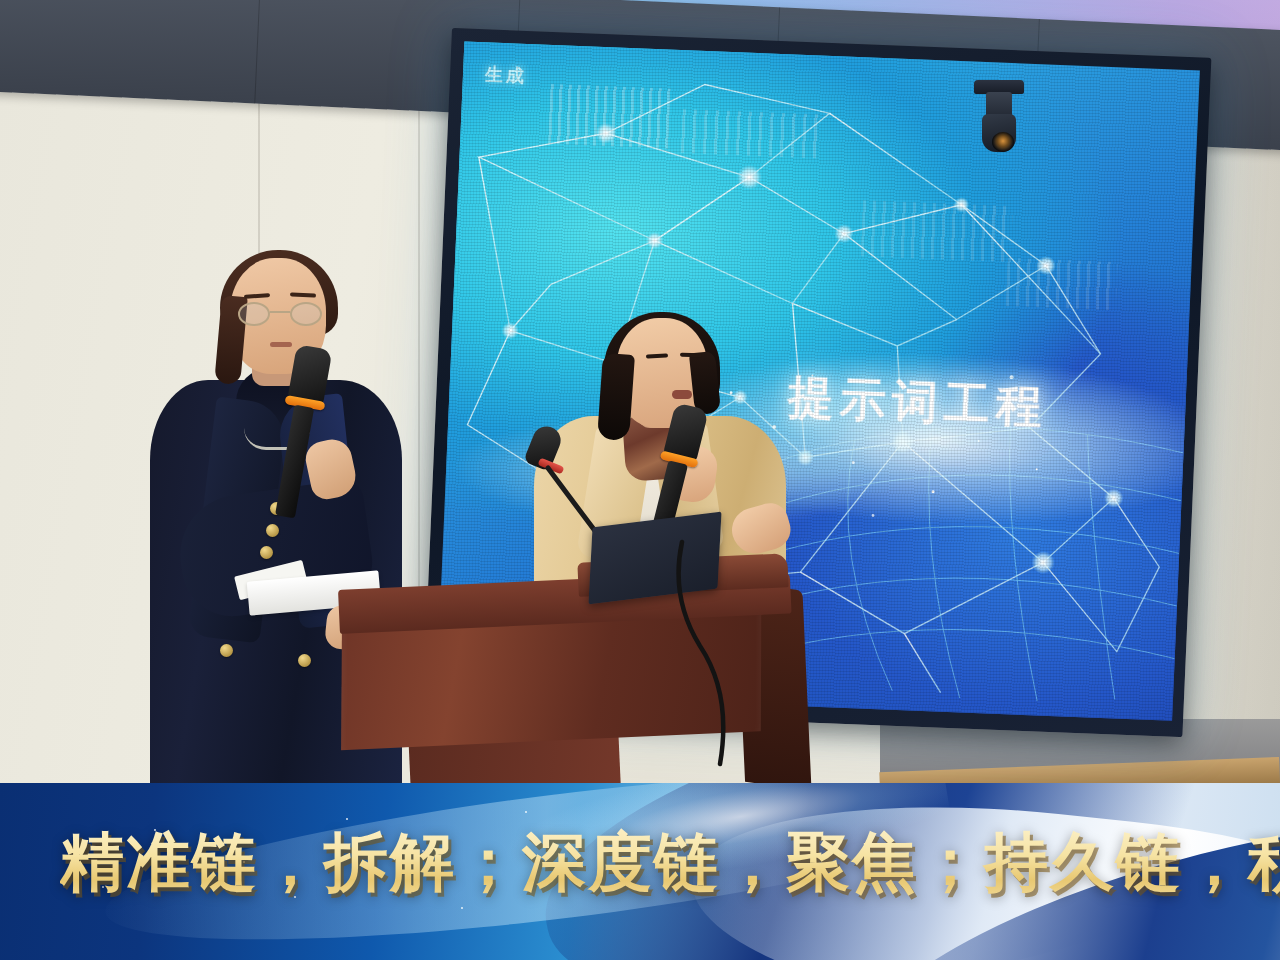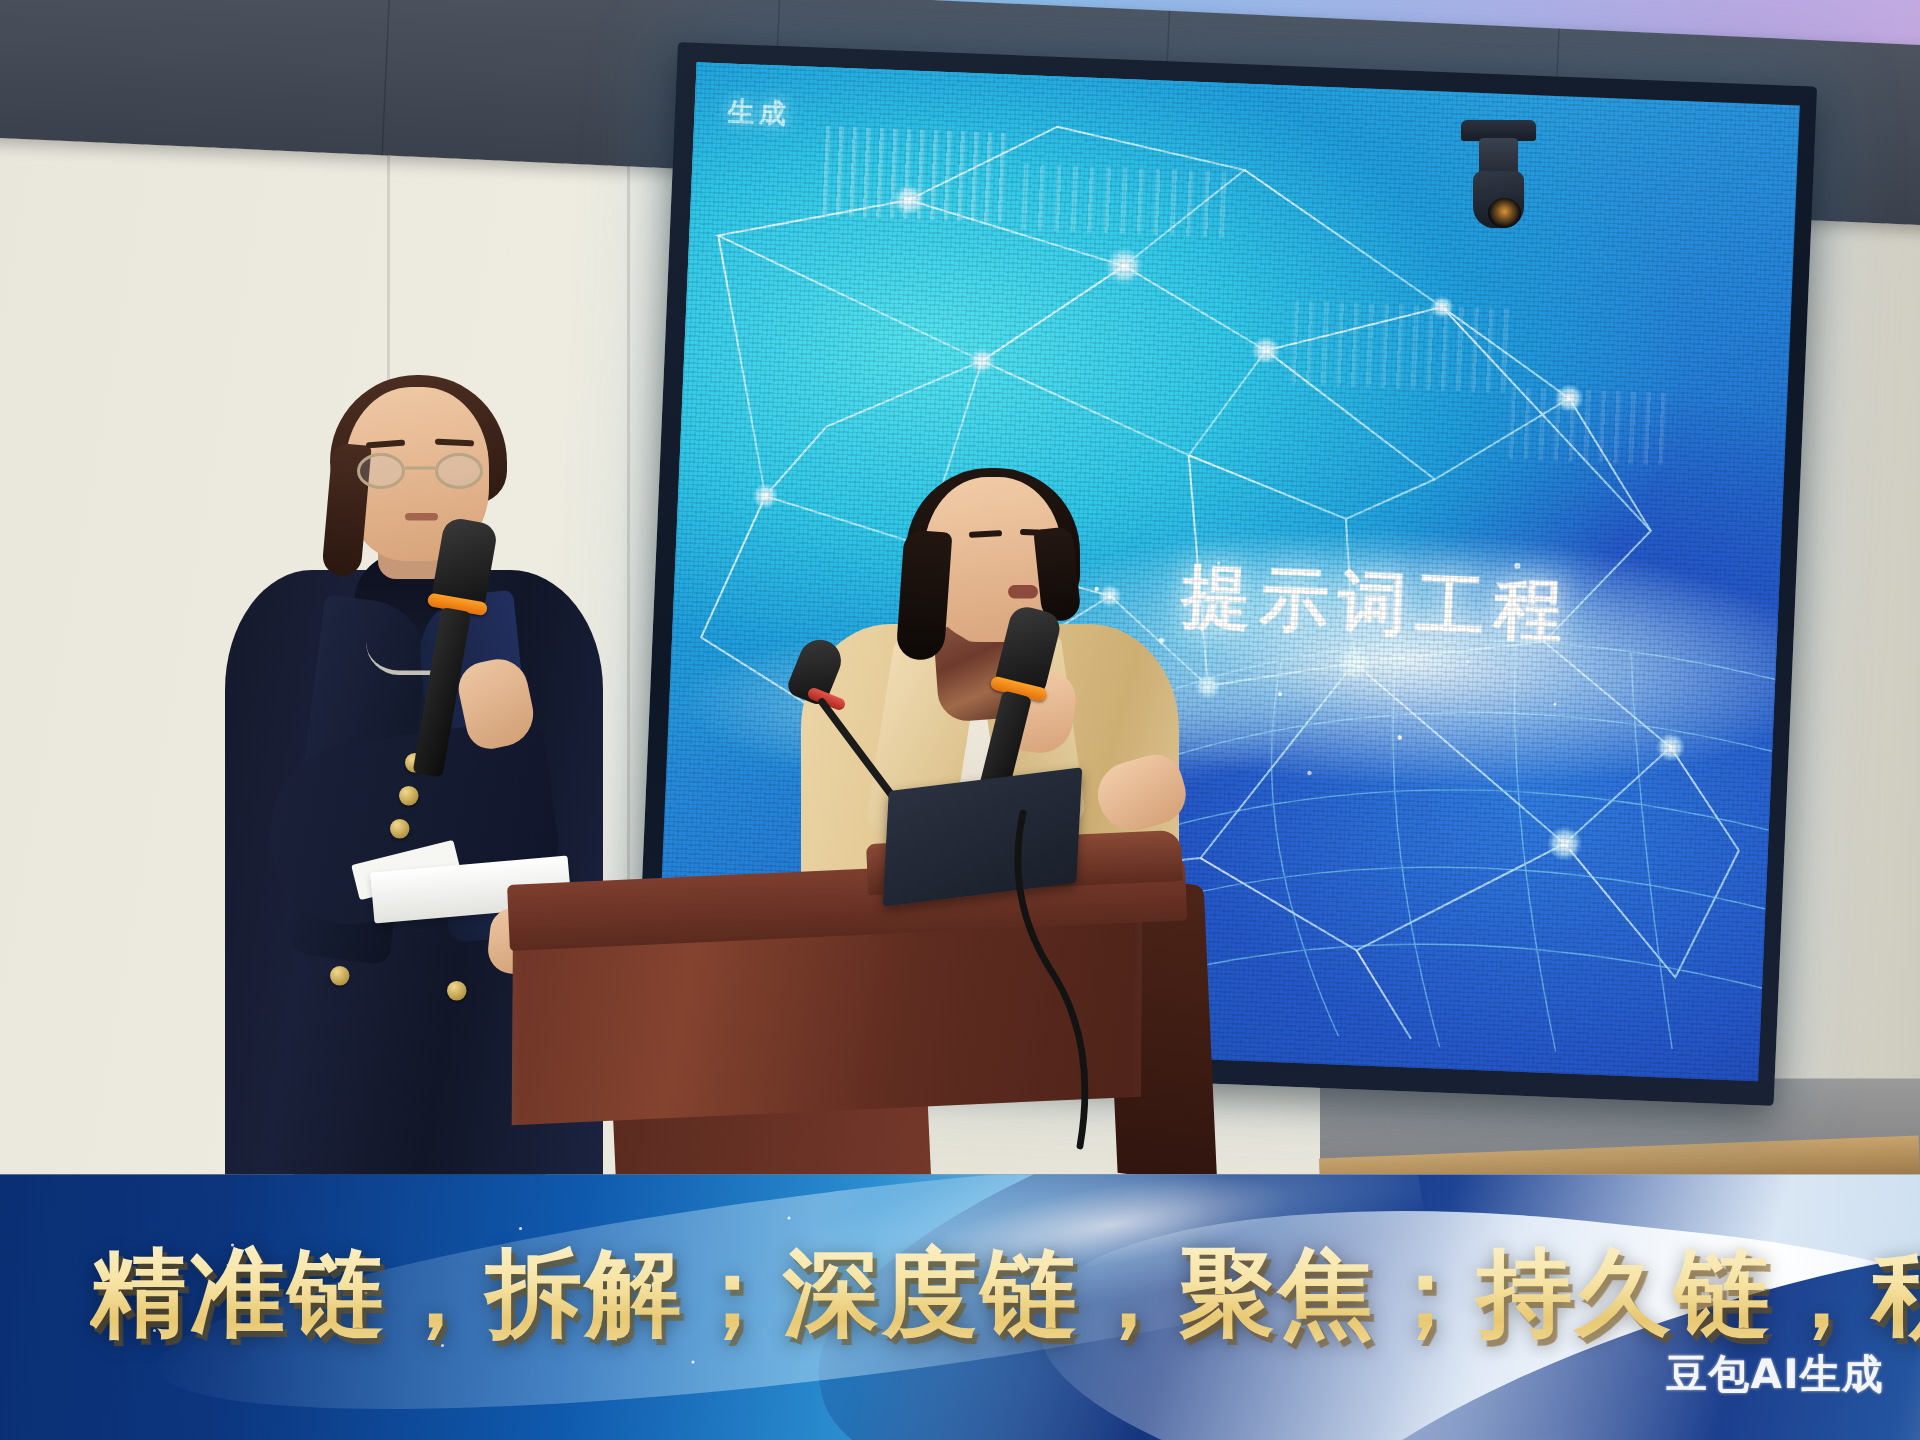--- a/index.html
+++ b/index.html
@@ -538,16 +538,15 @@
     <div class="banner-star" style="left:27%; top:20%;"></div>
     <div class="banner-star" style="left:33%; top:38%;"></div>
     <div class="banner-star" style="left:41%; top:16%;"></div>
     <div class="banner-star" style="left:47%; top:32%;"></div>
     <div class="banner-star" style="left:8%;  top:58%;"></div>
     <div class="banner-star" style="left:23%; top:64%;"></div>
     <div class="banner-star" style="left:36%; top:70%;"></div>
 
     <div class="banner-text">精准链，拆解；深度链，聚焦；持久链，积累</div>
 
-    <div class="watermark">豆包AI生成</div>
   </div>
 
 </div>
 
 </body></html>

